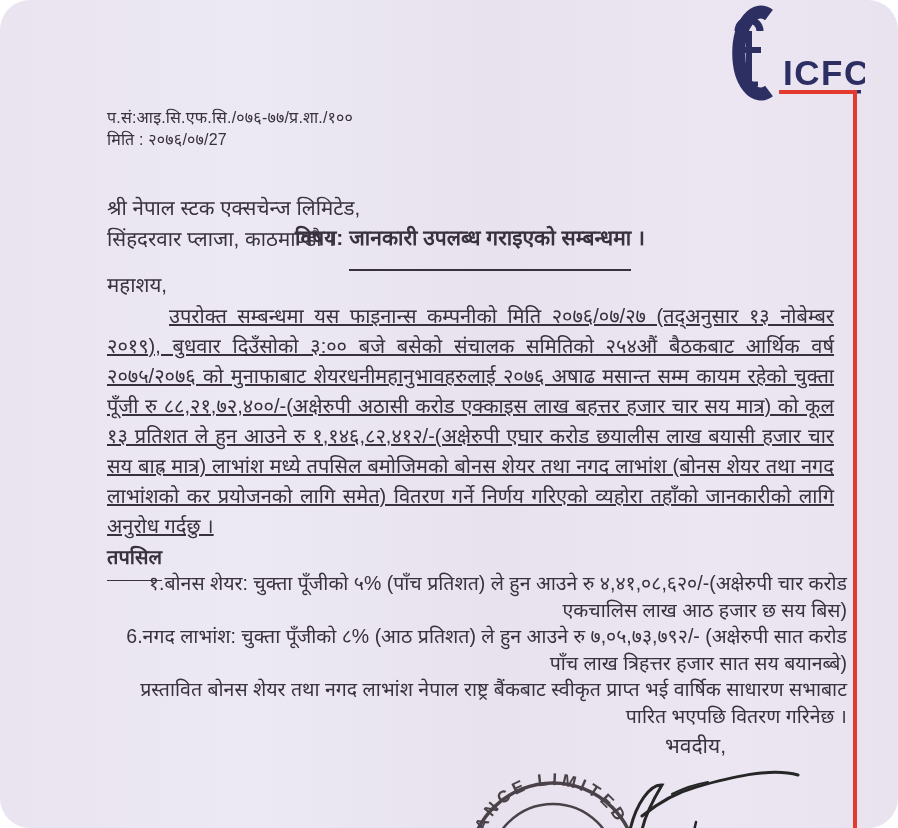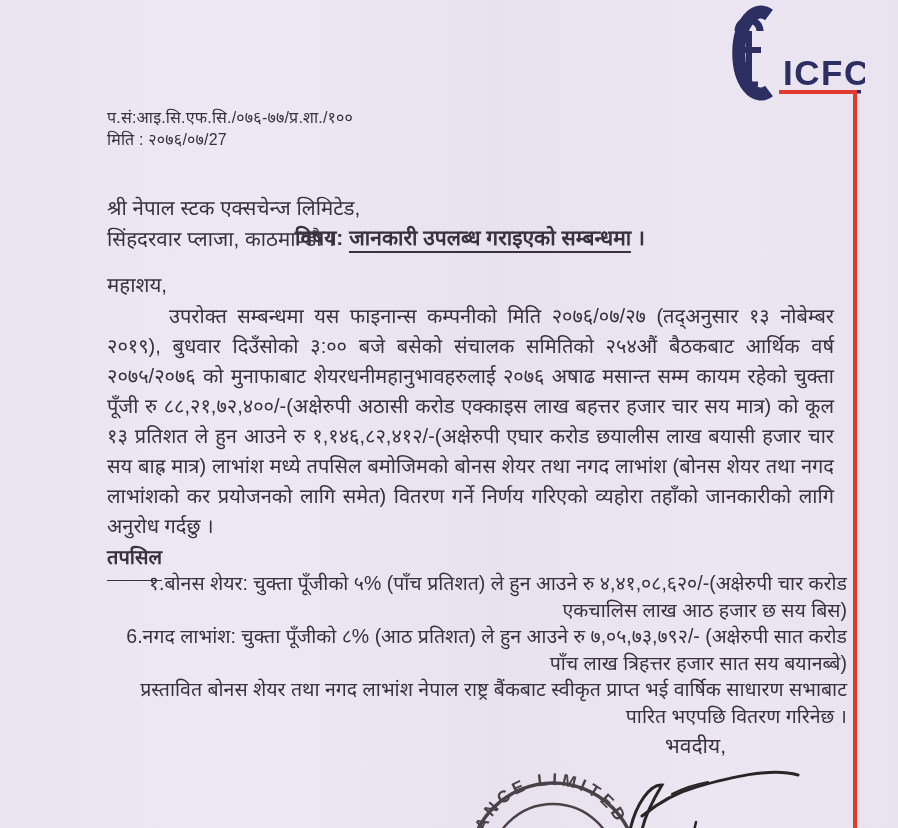--- a/index.html
+++ b/index.html
@@ -3,39 +3,40 @@
 <meta charset="utf-8">
 <style>
   html,body{margin:0;padding:0;}
   .page{
     position:relative;
     width:898px;height:828px;
     background:linear-gradient(90deg,#e9e4f0 0%,#ece8f4 28%,#e7e2ee 55%,#ebe6f2 80%,#e8e3ef 100%);
     overflow:hidden;
     font-family:"Liberation Sans","DejaVu Sans",sans-serif;
     color:#39323e;
+    border-radius:30px;
   }
   .abs{position:absolute;}
   
   .logo-wrap{left:693px;top:4px;width:172px;height:100px;}
   .red-h{left:779px;top:90px;width:78px;height:4px;background:#e23a2e;}
   .red-v{left:853px;top:90px;width:4px;height:738px;background:#e23a2e;}
   
   .ref-row{left:107px;top:106px;width:726px;display:flex;justify-content:space-between;
            font-size:16px;letter-spacing:.2px;flex-direction:column;}
   
   .recipient{left:107px;top:152px;font-size:20.5px;line-height:31px;margin-top:40px;}
   
   .subject{left:107px;top:223px;width:726px;text-align:center;font-size:21px;font-weight:bold;}
-  .subject .u{border-bottom:2px solid #39323e;padding-bottom:2px;}
+  .subject .u{border-bottom:2px solid #39323e;padding-bottom:20px;}
   
   .salutation{left:107px;top:270px;font-size:20.5px;}
   
   .body-par{left:107px;top:301px;width:727px;font-size:20px;line-height:30px;
-            text-align:justify;text-indent:62px;}
+            text-align:justify;text-indent:62px;text-decoration:underline;}
   
   .sched-head{left:107px;top:543px;font-size:20px;font-weight:bold;
               border-bottom:1.6px solid #39323e;padding-bottom:10px;}
   .sched-items{left:107px;top:570px;width:740px;font-size:19.5px;line-height:26.5px;text-align:left;}
   .sched-items p{margin:0;text-align:right;}
   
   .closing{left:665px;top:731px;font-size:21px;font-weight:normal;}
   
   .stamp{left:458px;top:772px;width:190px;height:190px;}
   .sig{left:612px;top:752px;width:210px;height:80px;}

